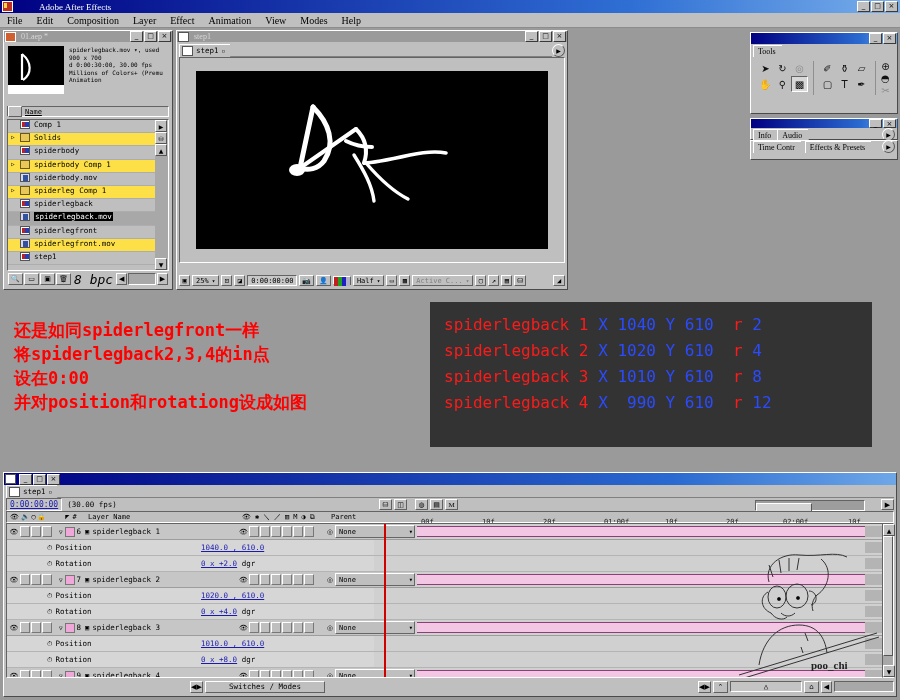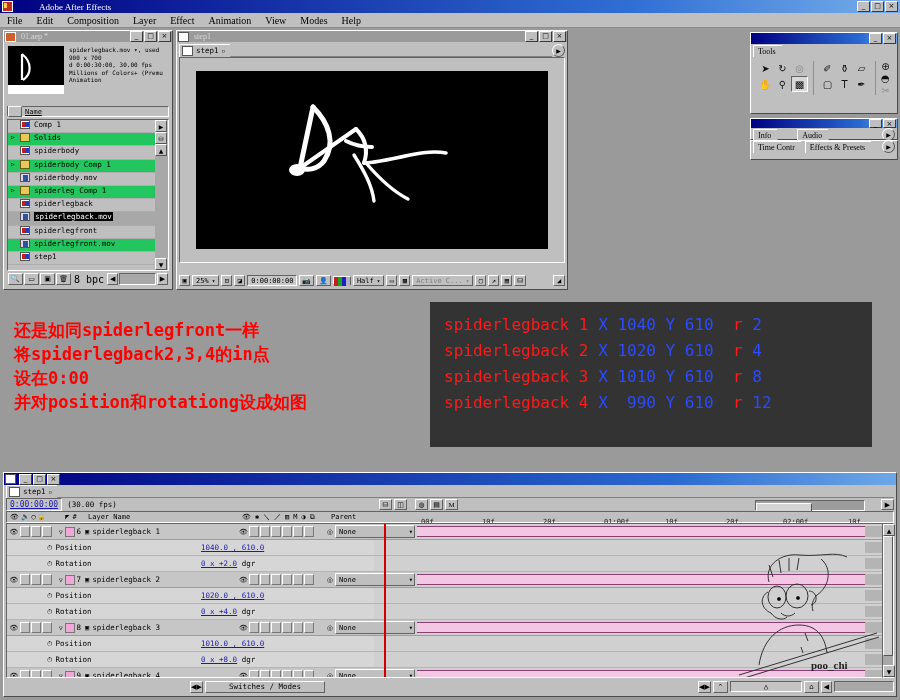--- a/index.html
+++ b/index.html
@@ -31,35 +31,35 @@
   #projinfo{display:flex;padding:2px 0 0 2px;height:60px;box-sizing:border-box;}
   #thumb{width:56px;height:48px;background:#000;position:relative;overflow:hidden;}
   #thumb .strip{position:absolute;left:0;bottom:0;width:100%;height:9px;background:#fff;}
   #projmeta{flex:1;padding-left:5px;font-family:"DejaVu Sans Mono",monospace;font-size:6px;line-height:7.5px;color:#000;white-space:nowrap;}
   #namehdr{margin:2px 1px 0 1px;height:11px;display:flex;align-items:center;background:#bfbfbf;}
   #namehdr .cell{font-family:"DejaVu Sans Mono",monospace;font-size:7px;padding-left:3px;text-decoration:underline;}
   #namehdr .gap{width:14px;height:11px;}
   #filelistwrap{position:absolute;left:1px;right:1px;top:75px;bottom:16px;background:#bfbfbf;display:flex;}
   #filelist{flex:1;overflow:hidden;background:#bfbfbf;}
   .frow{height:13.2px;display:flex;align-items:flex-start;padding-left:3px;font-family:"DejaVu Sans Mono",monospace;font-size:7.5px;white-space:nowrap;border-bottom:1px solid #adadad;box-sizing:border-box;}
-  .frow.alt{background:#22c55e;}
+  .frow.alt{background:#fde047;}
   .frow.sel{background:#a8a8a8;}
   .frow .tw{width:9px;font-size:6px;color:#000;}
   .ficon{width:10px;height:9px;margin-right:4px;flex:0 0 auto;border:1px solid #555;box-sizing:border-box;}
   .ficon.comp{background:#fff;position:relative;}
   .ficon.comp:after{content:"";position:absolute;left:1px;top:1px;width:3px;height:5px;background:#c02020;}
   .ficon.comp:before{content:"";position:absolute;left:4px;top:1px;width:4px;height:5px;background:#2040c0;}
   .ficon.folder{background:#e8c85a;border-color:#6a5a10;}
   .ficon.mov{background:#d8d8e8;position:relative;}
   .ficon.mov:after{content:"";position:absolute;left:2px;top:1px;width:5px;height:6px;background:#3050a0;}
   .fname.sel{background:#000;color:#fff;padding:0 1px;}
   #projscroll{width:13px;background:#bfbfbf;display:flex;flex-direction:column;}
   #projfoot{position:absolute;left:1px;right:1px;bottom:1px;height:14px;background:#bfbfbf;display:flex;align-items:center;gap:1px;padding:0 1px;}
   .sqbtn{width:15px;height:12px;background:#bfbfbf;display:flex;align-items:center;justify-content:center;font-size:7px;font-family:"DejaVu Sans",sans-serif;}
-  #bpc{font-family:"DejaVu Sans Mono",monospace;font-size:10px;padding:0 2px;}
+  #bpc{font-family:"DejaVu Sans Mono",monospace;font-size:13px;padding:0 2px;font-style:italic;}
 
   
   #comp{left:176px;top:30px;width:392px;height:260px;}
   #comptab{position:absolute;left:2px;top:13px;right:2px;height:12px;background:#bfbfbf;display:flex;align-items:center;}
   .tab{height:12px;background:#bfbfbf;border-top:1px solid #fff;border-left:1px solid #fff;display:flex;align-items:center;padding:0 5px 0 2px;font-family:"DejaVu Sans Mono",monospace;font-size:7.5px;position:relative;}
   .tab:after{content:"";position:absolute;right:-5px;top:0;width:0;height:0;border-left:5px solid #bfbfbf;border-bottom:12px solid transparent;}
   .tabline{flex:1;height:12px;border-bottom:1px solid #808080;}
   #compcanvaswrap{position:absolute;left:2px;top:26px;right:2px;bottom:26px;background:#bfbfbf;display:flex;align-items:center;justify-content:center;}
   #canvas{width:352px;height:178px;background:#000;position:relative;overflow:hidden;}
   #compfoot{position:absolute;left:2px;bottom:2px;right:2px;height:13px;background:#bfbfbf;display:flex;align-items:center;gap:2px;font-family:"DejaVu Sans Mono",monospace;font-size:7px;}
@@ -386,21 +386,21 @@
   </div>
 
   <div class="win" id="infopanel">
     <div class="tb active" style="height:9px">
       <div class="ttl"></div>
       <div class="tbtn" style="height:7px">_</div>
       <div class="tbtn" style="height:7px">×</div>
     </div>
     <div class="ptab" style="position:absolute;left:2px;right:2px;top:10px;">
       <div class="ptabitem">Info</div>
-      <div class="ptabitem" style="margin-left:20px">Audio</div>
+      <div class="ptabitem" style="margin-left:0">Audio</div>
       <div style="flex:1"></div>
       <div class="circarrow">▶</div>
     </div>
   </div>
 
   <div class="win" id="tcpanel">
     <div class="ptab" style="position:absolute;left:2px;right:2px;top:0px;">
       <div class="ptabitem">Time Contr</div>
       <div class="ptabitem" style="margin-left:4px">Effects &amp; Presets</div>
       <div style="flex:1"></div>

